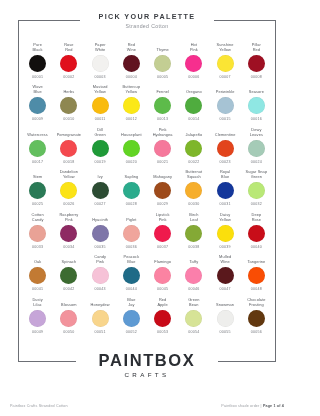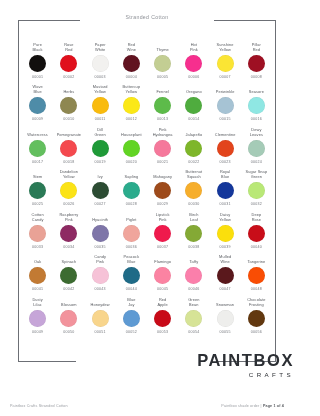--- a/index.html
+++ b/index.html
@@ -72,21 +72,21 @@
     box-shadow: inset 0 0 0 0.4px rgba(0,0,0,.07);
   }
   .cell-code {
     font-size: 3.6px; letter-spacing: .22px;
     color: #73767c; margin-top: 3px;
   }
 
   
   .brand {
     position: absolute; bottom: 38px; left: 0; right: 0;
-    text-align: right;
+    text-align: center;
   }
   .brand .name {
     font-size: 16.5px; font-weight: 700; letter-spacing: 1.6px;
     color: #2b2e33; line-height: 1;
   }
   .brand .crafts {
     font-size: 6.2px; letter-spacing: 3.4px; color: #2b2e33;
     margin-top: 3px; font-weight: 400;
   }
 
@@ -105,20 +105,21 @@
 <div id="poster">
 
   <div class="frame-left"></div>
   <div class="frame-right"></div>
   <div class="frame-top-seg frame-top-l"></div>
   <div class="frame-top-seg frame-top-r"></div>
   <div class="frame-bot-seg frame-bot-l"></div>
   <div class="frame-bot-seg frame-bot-r"></div>
 
   <div class="header">
+    <h1>PICK YOUR PALETTE</h1>
     <div class="sub">Stranded Cotton</div>
   </div>
 
   <div class="grid" id="swatch-grid">
       <div class="row">
         <div class="cell">
           <div class="cell-name">Pure
 Black</div>
           <div class="dot" style="background: rgb(18, 15, 14);"></div>
           <div class="cell-code">00001</div>

